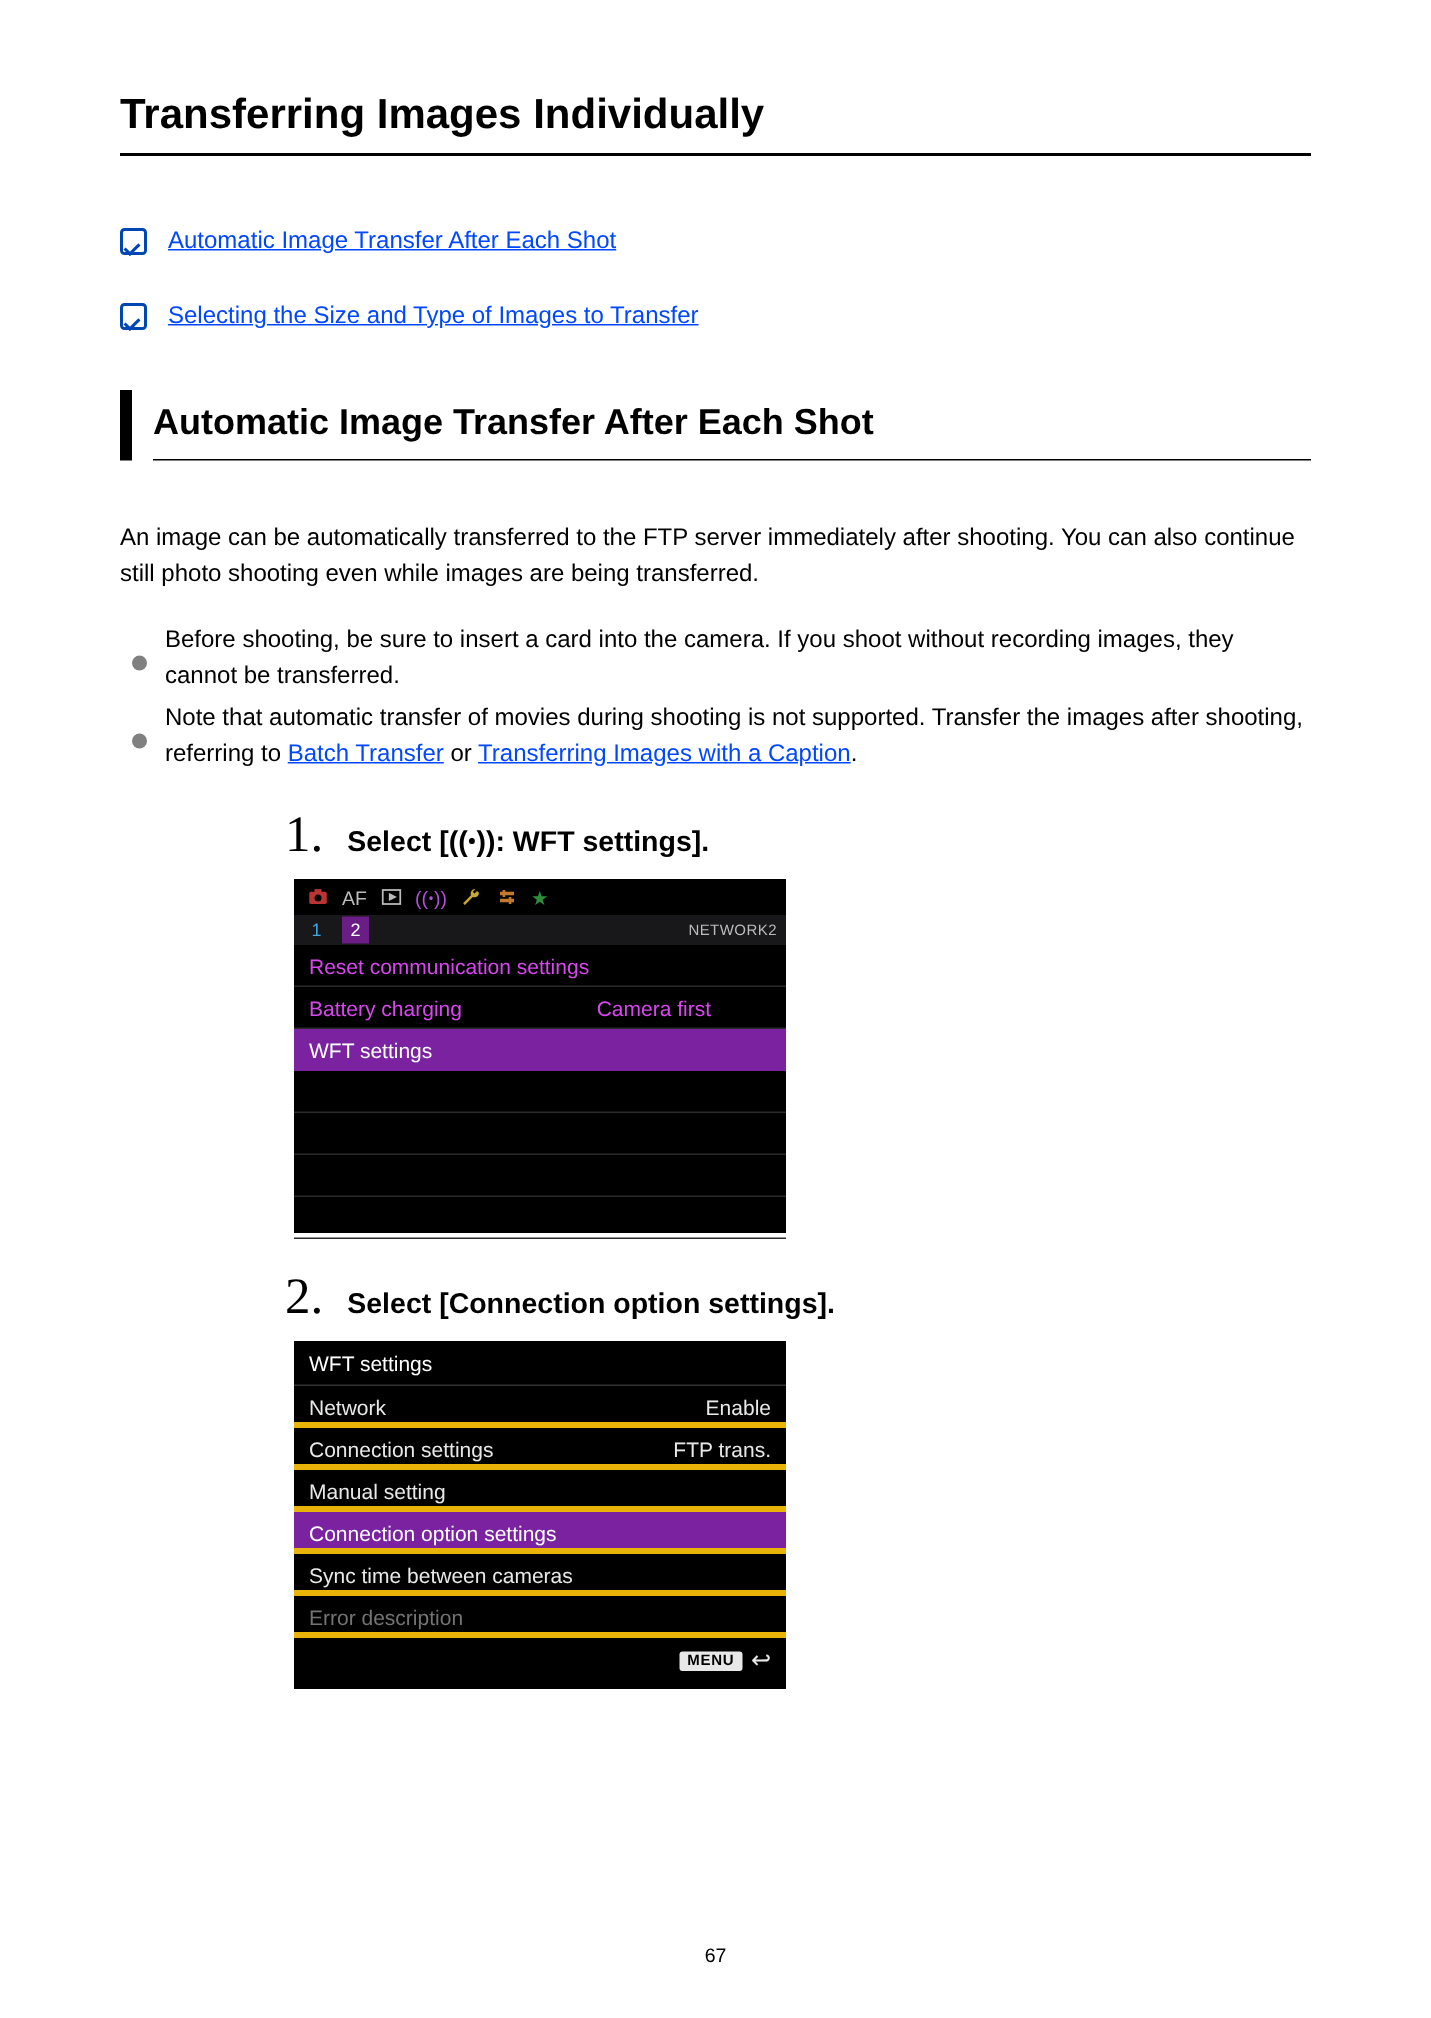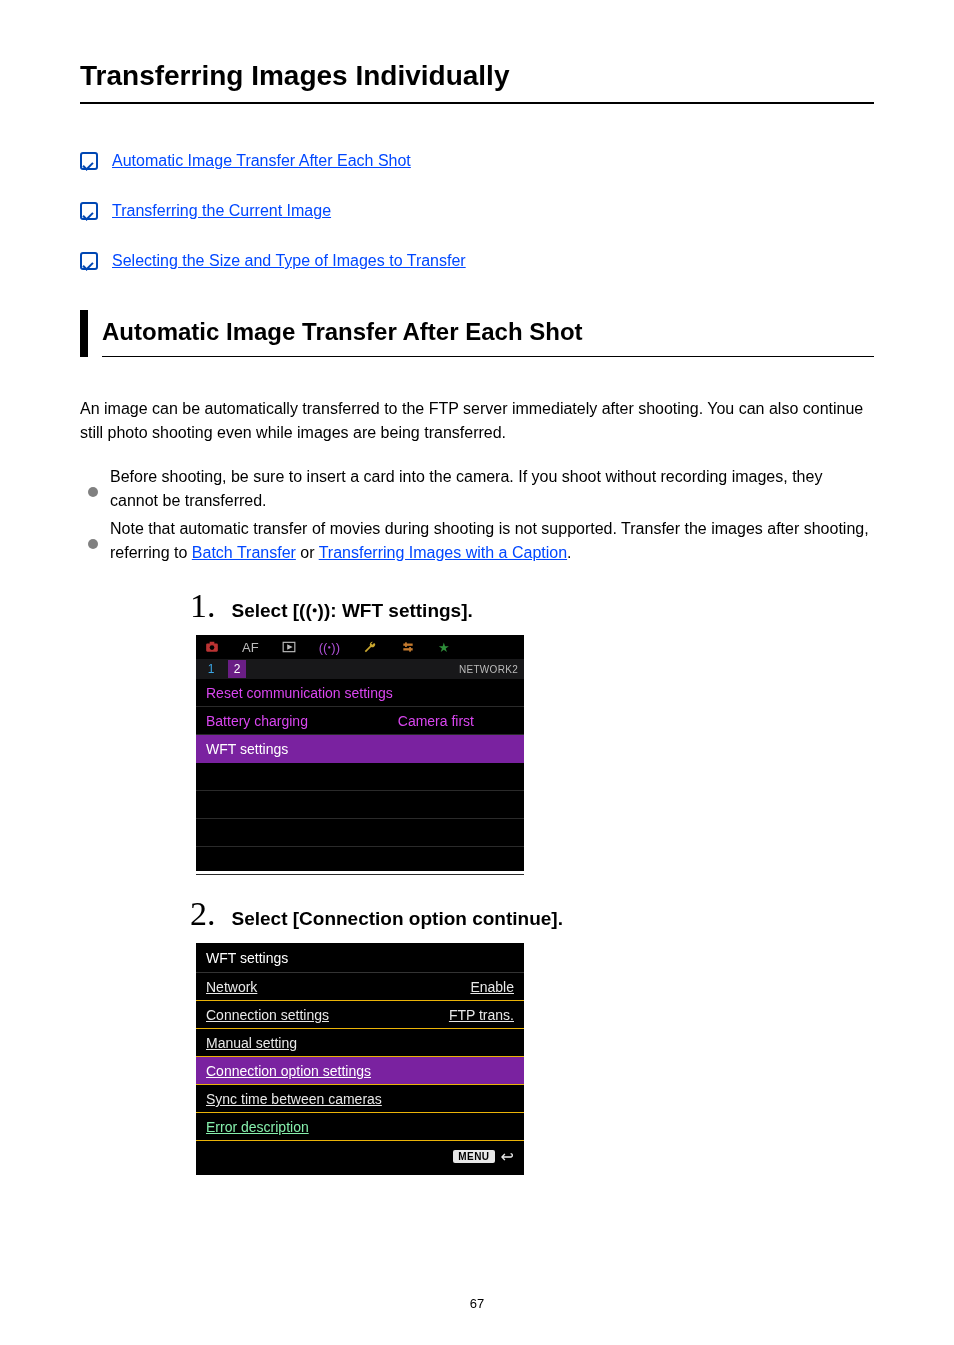--- a/index.html
+++ b/index.html
@@ -97,21 +97,21 @@
     font-family: Arial, sans-serif;
     font-size: 14px;
     margin-left: 6px;
   }
   .cam1-tabs {
     display: flex;
     align-items: center;
     height: 24px;
     background: #000;
     padding: 0 8px;
-    gap: 22px;
+    gap: 8px;
     text-align: right;
   }
   .cam1-tab { color: #bbb; font-size: 13px; display: flex; align-items: center; }
   .cam1-tab.active { color: #fff; }
   .cam1-tab svg { width: 16px; height: 14px; }
   .cam1-subtabs {
     display: flex;
     align-items: center;
     height: 20px;
     background: #18181a;
@@ -129,24 +129,24 @@
 
   
   .cam2 {
     width: 328px; height: 232px;
     background: #000;
     color: #e8e8e8;
     font-size: 14px;
     margin-left: 6px;
   }
   .cam2-title { height: 30px; line-height: 30px; padding: 0 10px; background: #000; color: #fff; border-bottom: 1px solid #333; }
-  .cam2-row { height: 28px; line-height: 28px; padding: 0 10px; display: flex; border-bottom: 1px solid #eab308; text-decoration: underline; }
+  .cam2-row { height: 28px; line-height: 28px; padding: 0 10px; display: flex; border-bottom: 4px solid #eab308; }
   .cam2-row .val { margin-left: auto; }
   .cam2-row.sel { background: #7a22a0; color: #fff; text-align: right; }
-  .cam2-row.disabled { color: #86efac; }
+  .cam2-row.disabled { color: #737373; }
   .cam2-foot { height: 30px; display: flex; align-items: center; justify-content: flex-end; padding-right: 10px; gap: 6px; }
   .menu-badge { background: #e8e8e8; color: #000; font-size: 10px; font-weight: bold; padding: 1px 5px; border-radius: 2px; letter-spacing: 0.5px; }
   .return-arrow { color: #e8e8e8; font-size: 16px; }
 
   .pagenum {
     position: absolute;
     bottom: 34px;
     left: 0; right: 0;
     text-align: center;
     font-size: 13px;
@@ -159,24 +159,20 @@
 
 <h1 class="page-title">Transferring Images Individually</h1>
 
 <div class="toc">
   <div class="toc-item">
     <span class="toc-icon"></span>
     <a class="toc-link">Automatic Image Transfer After Each Shot</a>
   </div>
   <div class="toc-item">
     <span class="toc-icon"></span>
-    <a class="toc-link">Transferring the Current Image</a>
-  </div>
-  <div class="toc-item">
-    <span class="toc-icon"></span>
     <a class="toc-link">Selecting the Size and Type of Images to Transfer</a>
   </div>
 </div>
 
 <div class="section-block">
   <div class="section-bar"></div>
   <div class="section-heading">Automatic Image Transfer After Each Shot</div>
 </div>
 
 <p class="body-text">An image can be automatically transferred to the FTP server immediately after shooting. You can also continue still photo shooting even while images are being transferred.</p>
@@ -255,21 +251,21 @@
           <div class="d"></div>
           <div class="d"></div>
           <div class="d"></div>
       </div>
     </div>
   </li>
 
   <li class="step">
     <div class="step-head">
       <span class="step-num">2.</span>
-      <span class="step-text">Select [Connection option continue].</span>
+      <span class="step-text">Select [Connection option settings].</span>
     </div>
     <div class="cam2">
       <div class="cam2-title">WFT settings</div>
       <div class="cam2-row">
         <span>Network</span>
         <span class="val">Enable</span>
       </div>
       <div class="cam2-row">
         <span>Connection settings</span>
         <span class="val">FTP trans.</span>

